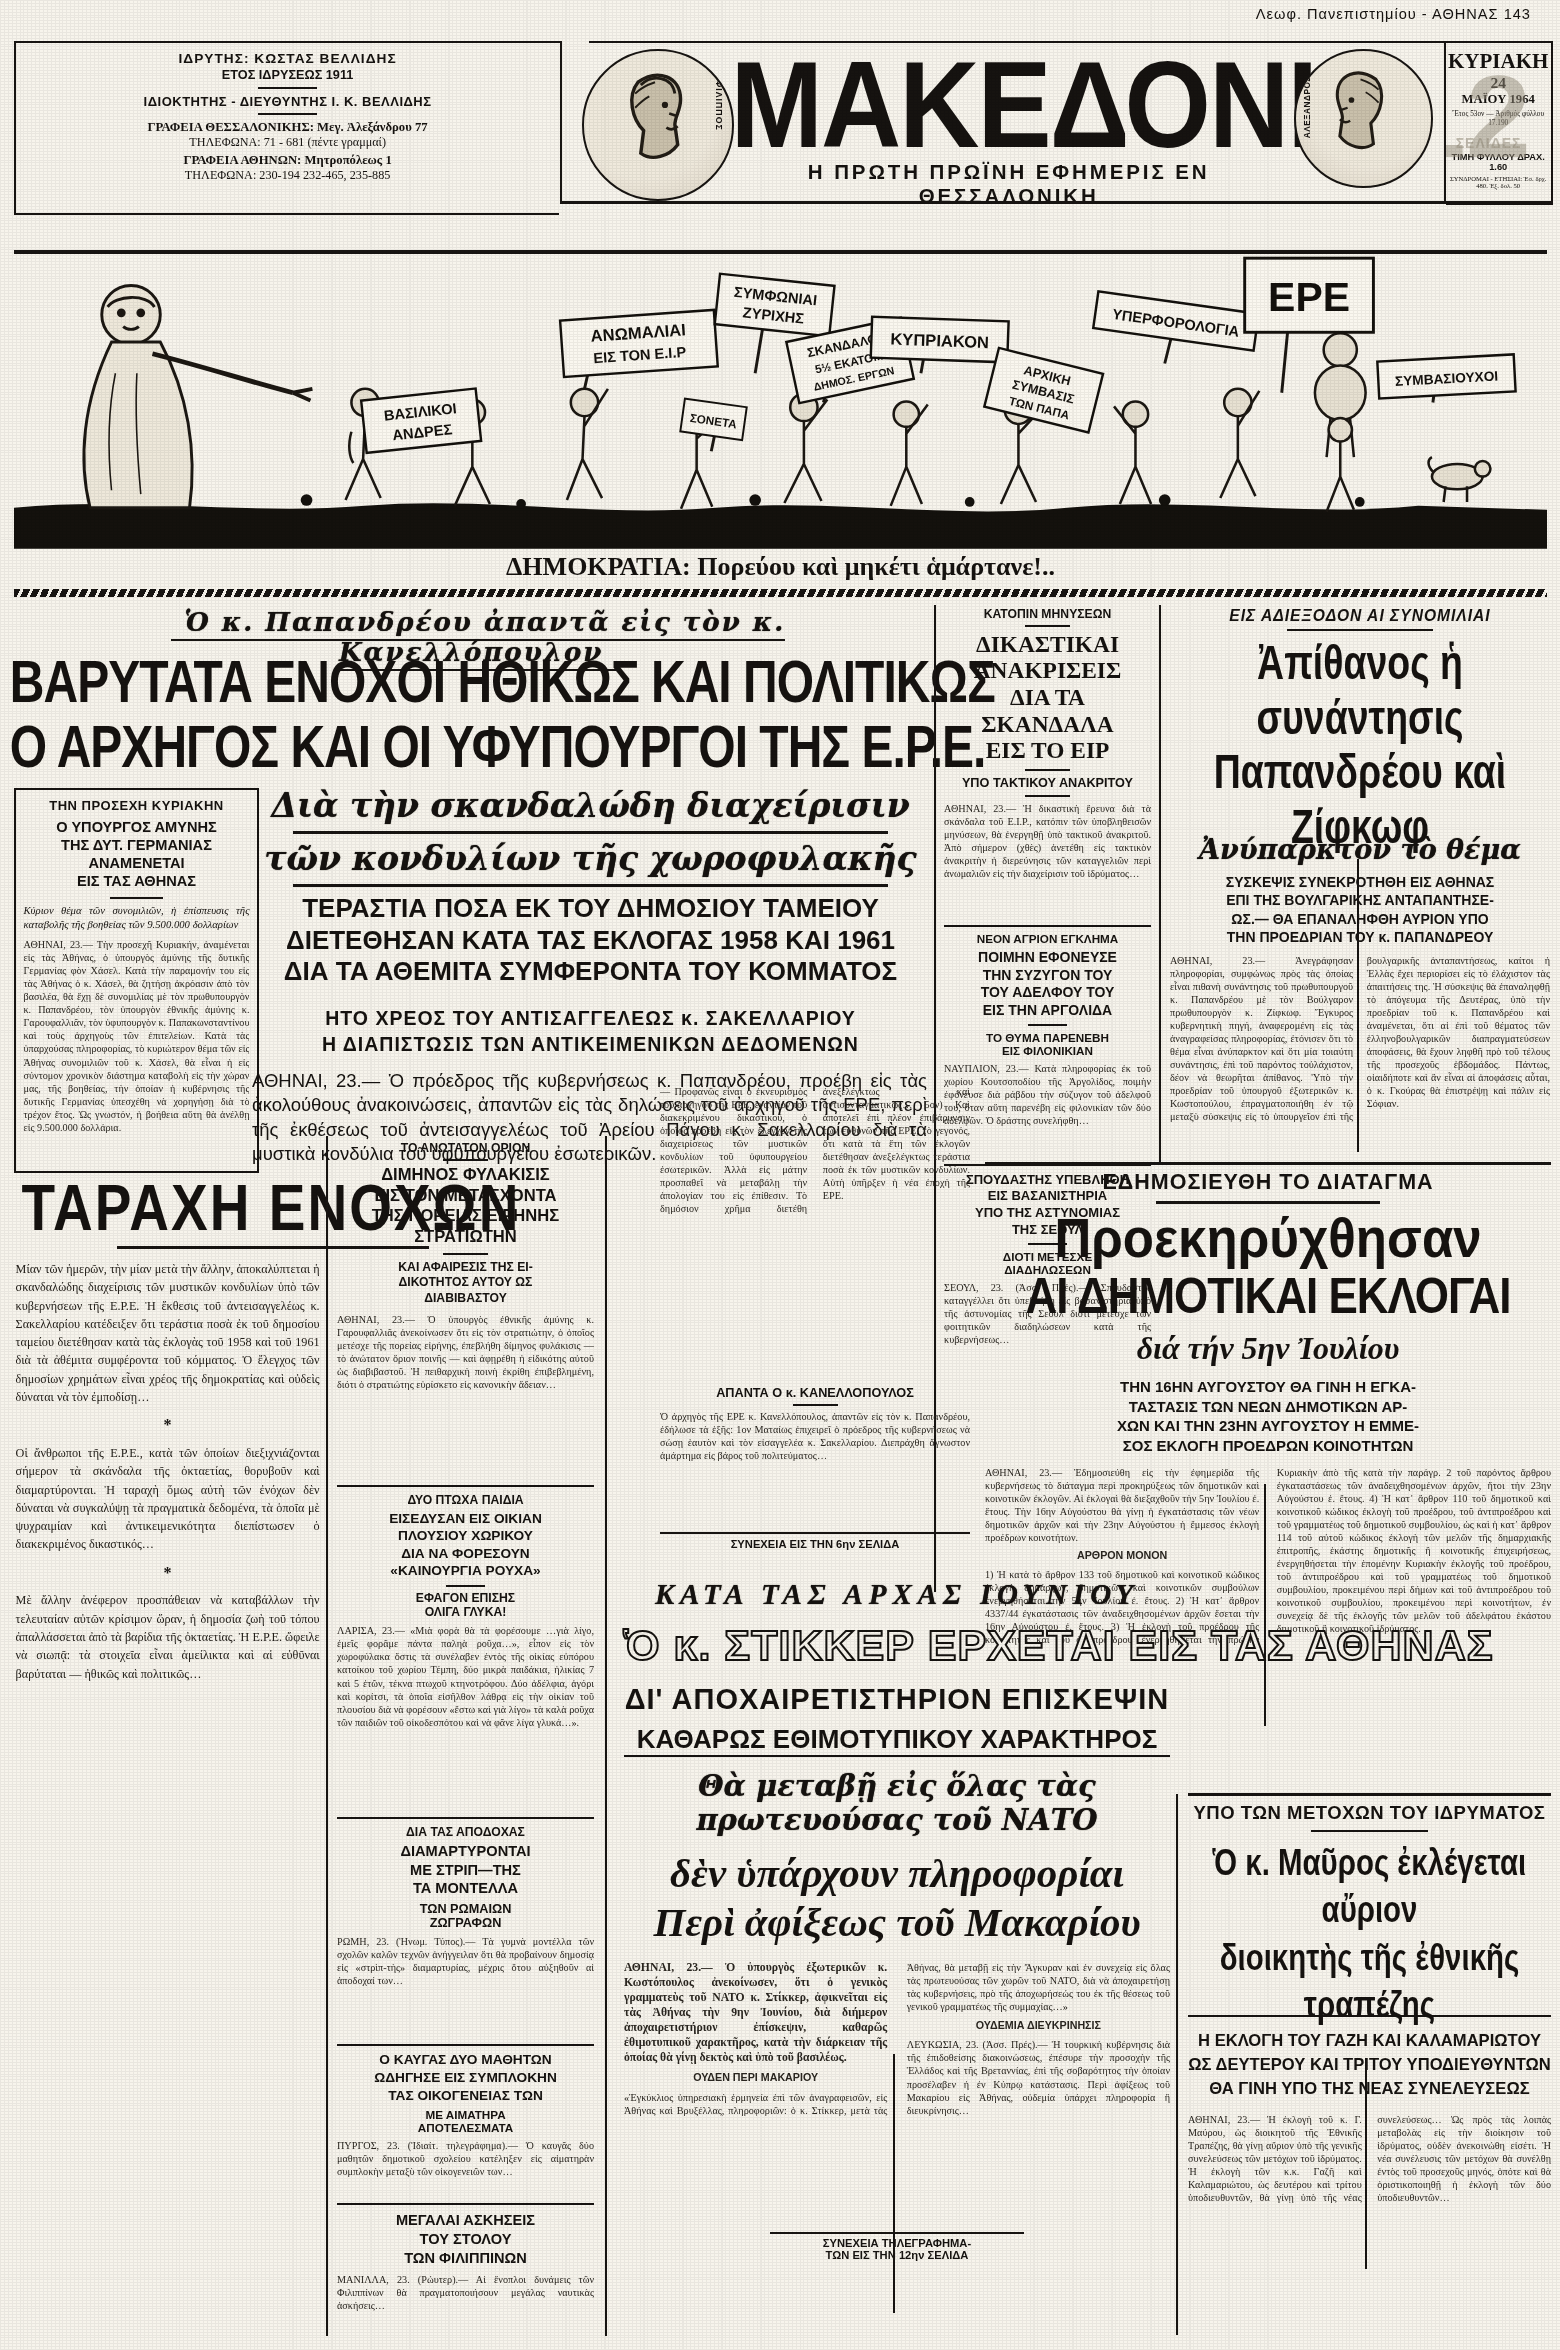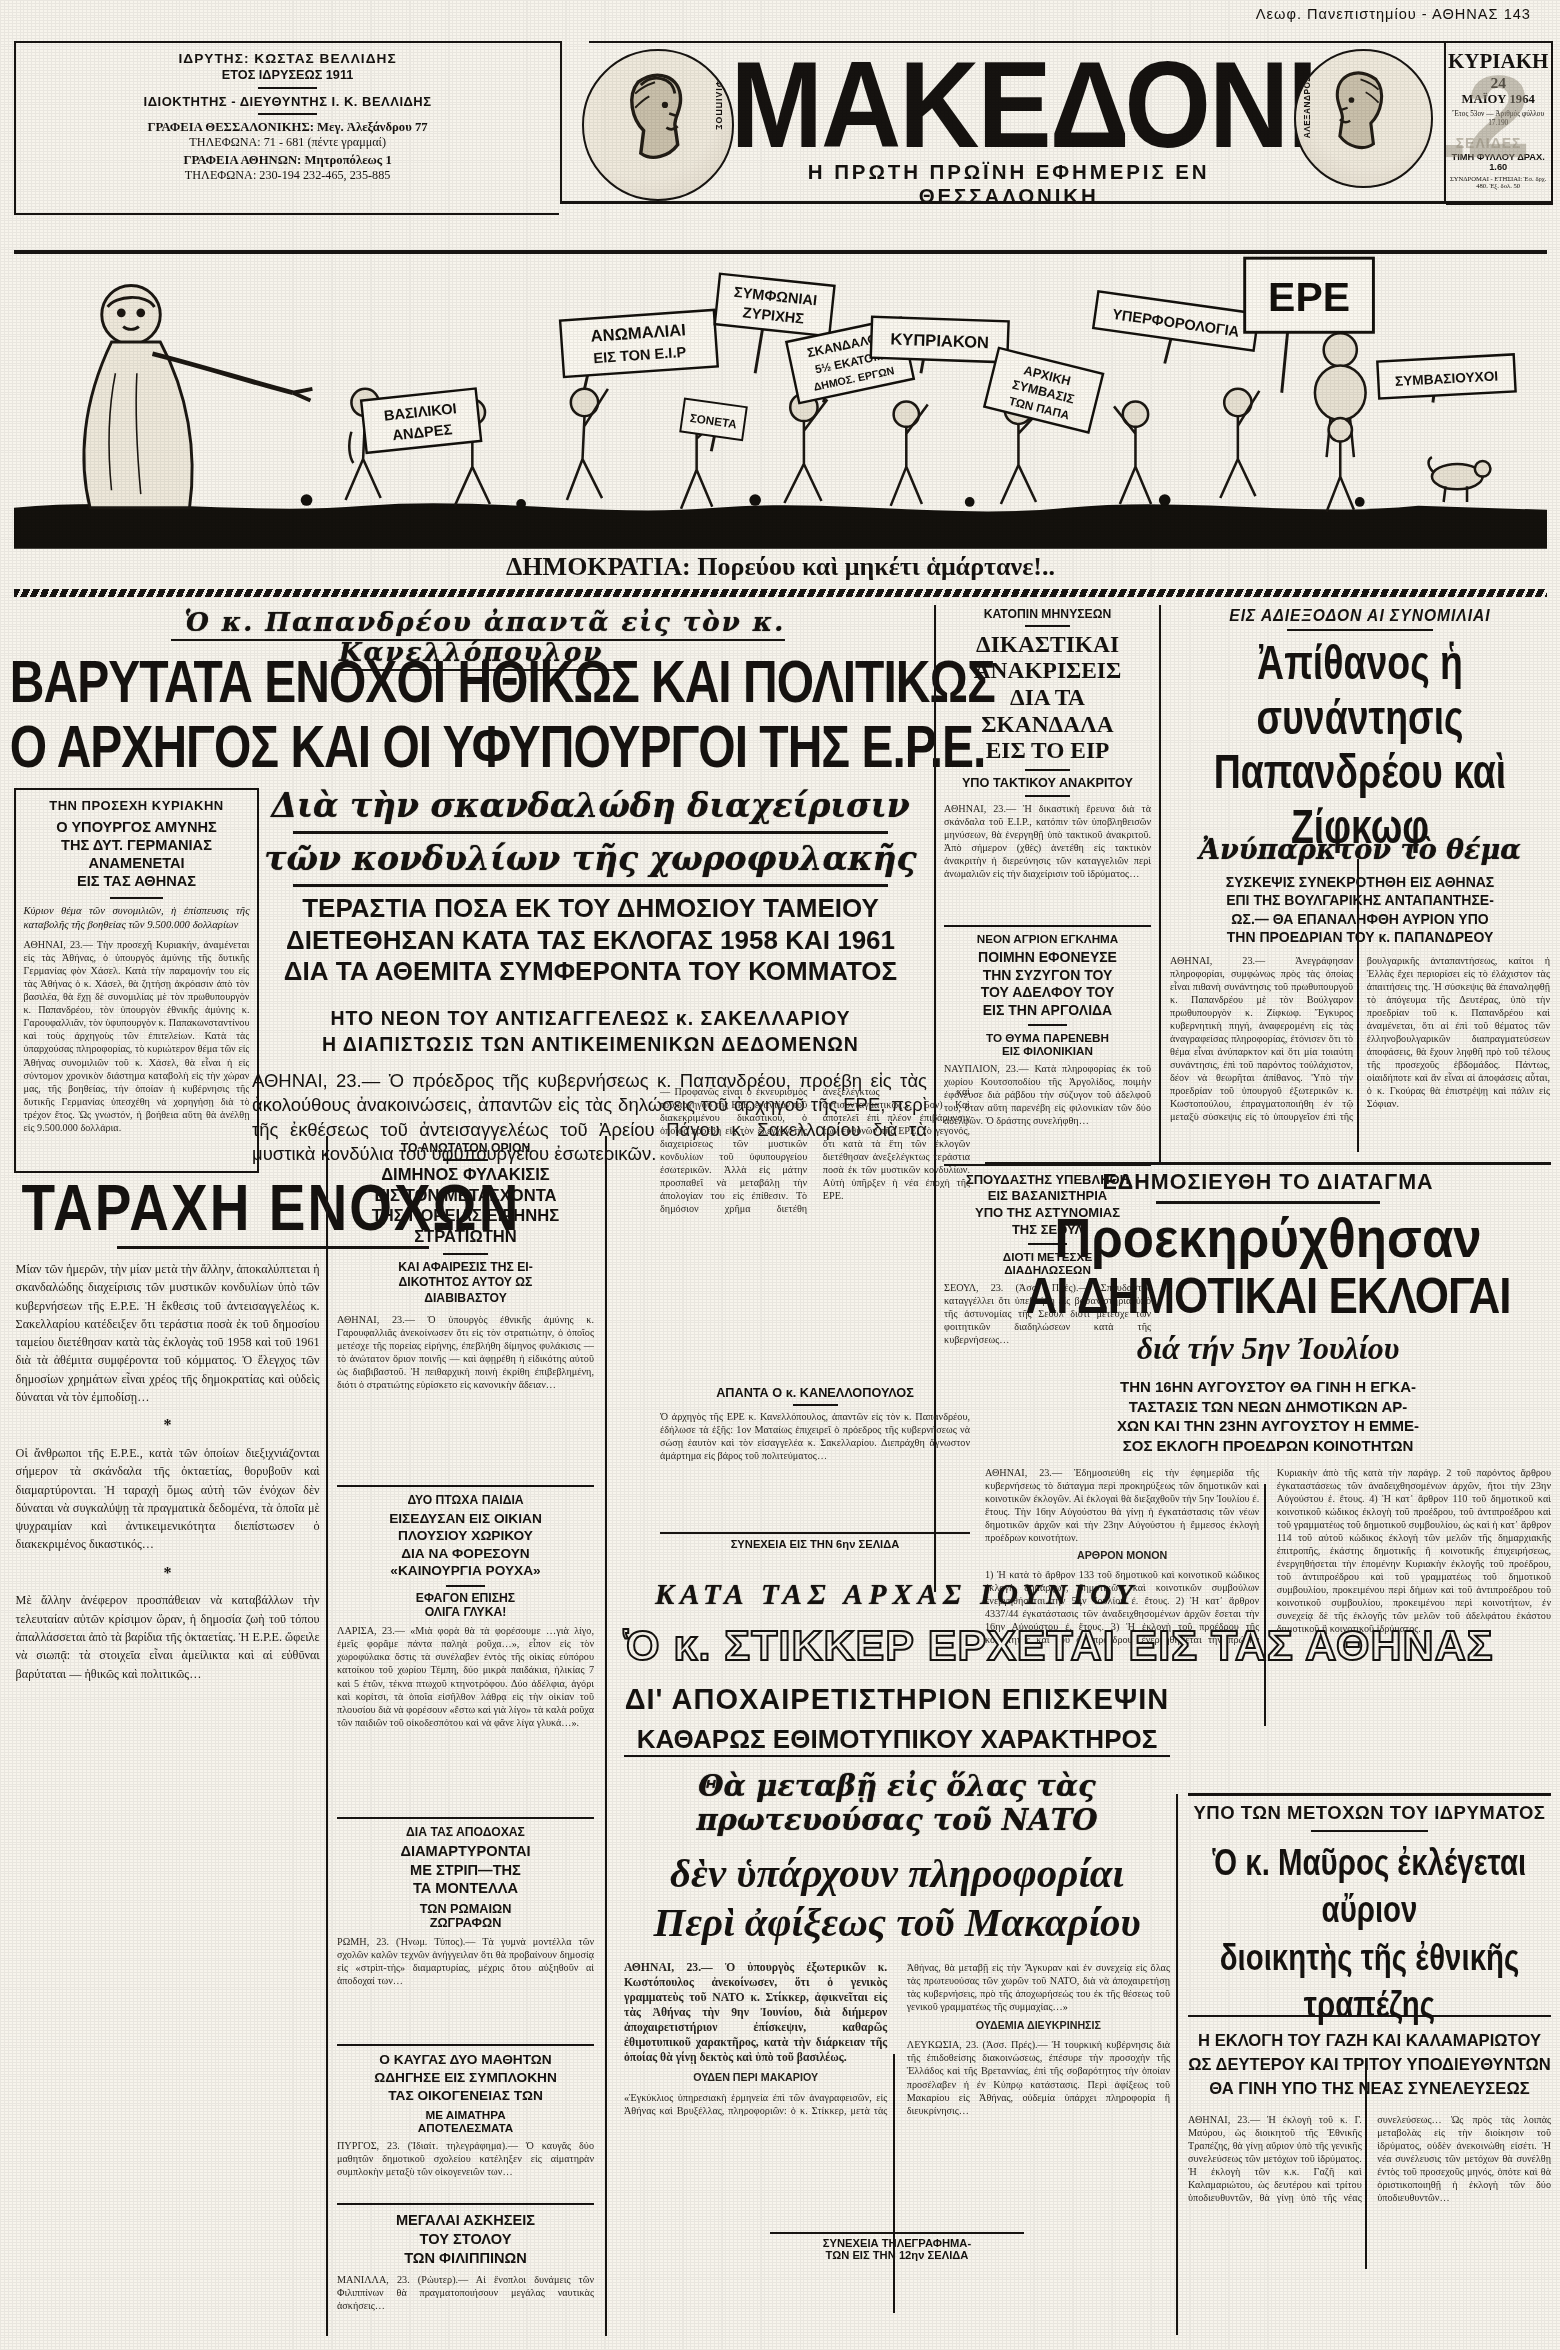--- a/index.html
+++ b/index.html
@@ -278,21 +278,21 @@
   </div>
   <div class="hthin" style="left:293px;top:884px;width:595px;height:2.9px;"></div>
 
   <div class="abs c sans" style="left:249px;top:893px;width:683px;font-size:26px;font-weight:900;line-height:1.22;">
     <div>ΤΕΡΑΣΤΙΑ ΠΟΣΑ ΕΚ ΤΟΥ ΔΗΜΟΣΙΟΥ ΤΑΜΕΙΟΥ</div>
     <div>ΔΙΕΤΕΘΗΣΑΝ ΚΑΤΑ ΤΑΣ ΕΚΛΟΓΑΣ 1958 ΚΑΙ 1961</div>
     <div>ΔΙΑ ΤΑ ΑΘΕΜΙΤΑ ΣΥΜΦΕΡΟΝΤΑ ΤΟΥ ΚΟΜΜΑΤΟΣ</div>
   </div>
 
   <div class="abs c sans" style="left:249px;top:1005px;width:683px;font-size:19.5px;font-weight:700;letter-spacing:1px;line-height:1.35;">
-    <div>ΗΤΟ ΝΕΟΝ ΤΟΥ ΑΝΤΙΣΑΓΓΕΛΕΩΣ κ. ΣΑΚΕΛΛΑΡΙΟΥ</div>
+    <div>ΗΤΟ ΧΡΕΟΣ ΤΟΥ ΑΝΤΙΣΑΓΓΕΛΕΩΣ κ. ΣΑΚΕΛΛΑΡΙΟΥ</div>
     <div>Η ΔΙΑΠΙΣΤΩΣΙΣ ΤΩΝ ΑΝΤΙΚΕΙΜΕΝΙΚΩΝ ΔΕΔΟΜΕΝΩΝ</div>
   </div>
 
   <div class="abs j sans" style="left:252px;top:1069px;width:675px;font-size:18.5px;line-height:1.32;">ΑΘΗΝΑΙ, 23.— Ὁ πρόεδρος τῆς κυβερνήσεως κ. Παπανδρέου, προέβη εἰς τὰς ἀκολούθους ἀνακοινώσεις, ἀπαντῶν εἰς τὰς δηλώσεις τοῦ ἀρχηγοῦ τῆς ΕΡΕ, περὶ τῆς ἐκθέσεως τοῦ ἀντεισαγγελέως τοῦ Ἀρείου Πάγου κ. Σακελλαρίου διὰ τὰ μυστικὰ κονδύλια τοῦ ὑφυπουργείου ἐσωτερικῶν.</div>
 
   <div class="vline" style="left:934px;top:605px;height:987px;"></div>
   <div class="abs" style="left:944px;top:607px;width:207px;">
     <div class="c sans" style="font-size:12.2px;font-weight:700;">ΚΑΤΟΠΙΝ ΜΗΝΥΣΕΩΝ</div>
     <div style="width:45px;height:2px;background:#181512;margin:3.9px auto;"></div>
     <div class="c" style="font-size:23.4px;font-weight:900;line-height:1.14;font-family:'Liberation Serif',serif;">

